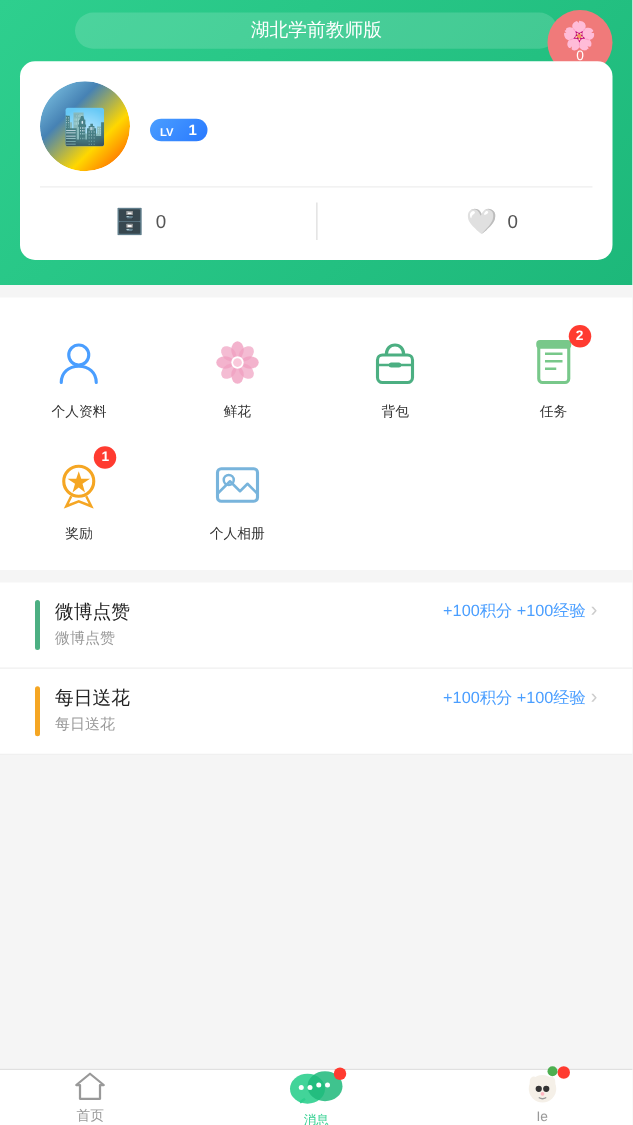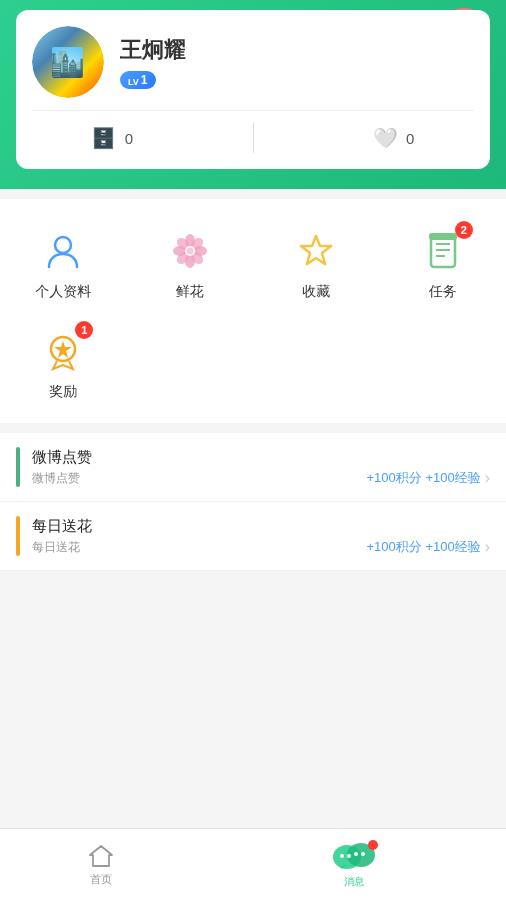--- a/index.html
+++ b/index.html
@@ -95,21 +95,21 @@
 
     .level-badge {
       display: inline-flex;
       align-items: flex-end;
       background: linear-gradient(135deg, #4a9eff, #2979ff);
       color: white;
       font-size: 11px;
       padding: 2px 8px;
       border-radius: 10px;
       margin-top: 6px;
-      gap: 2px;
+      gap: 12px;
     }
     .level-badge .lv-text {
       font-size: 9px;
       font-weight: bold;
     }
     .level-badge .lv-num {
       font-size: 12px;
       font-weight: bold;
     }
 
@@ -163,21 +163,21 @@
       width: 52px;
       height: 52px;
       display: flex;
       align-items: center;
       justify-content: center;
       margin-bottom: 6px;
       position: relative;
     }
 
     .menu-label {
-      font-size: 14px;
+      font-size: 11px;
       color: #333;
       text-align: center;
     }
 
     .badge {
       position: absolute;
       top: -4px;
       right: -4px;
       background: #ff3b30;
       color: white;
@@ -192,22 +192,22 @@
     }
 
     
     .task-section {
       background: #fff;
       margin-top: 10px;
     }
 
     .task-item {
       display: flex;
-      align-items: flex-end;
-      padding: 14px 16px;
+      align-items: flex-start;
+      padding: 14px 28px;
       border-bottom: 1px solid #f0f0f0;
       position: relative;
     }
 
     .task-left-bar {
       width: 4px;
       height: 40px;
       border-radius: 2px;
       margin-right: 12px;
       flex-shrink: 0;
@@ -238,21 +238,21 @@
       color: #ccc;
       font-size: 16px;
     }
 
     
     .bottom-nav {
       position: fixed;
       bottom: 0;
       left: 0;
       width: 506px;
-      height: 72px;
+      height: 45px;
       background: #fff;
       border-top: 1px solid #e0e0e0;
       display: flex;
       align-items: center;
     }
 
     .nav-item {
       flex: 1;
       display: flex;
       flex-direction: column;
@@ -287,33 +287,33 @@
 
     
     .nav-spacer {
       height: 70px;
     }
   </style>
 </head>
 <body>
 
 <div class="header-bg">
+  <div class="app-title">湖北学前教师版</div>
 
   <div class="flower-badge">
     <span class="flower-icon">🌸</span>
     <span class="flower-count">0</span>
   </div>
 
   <div class="profile-card">
     <div class="profile-top">
       <div class="avatar">
         <div class="avatar-img">🏙️</div>
       </div>
       <div>
-        <div class="user-name">王炯耀</div>
         <div class="level-badge">
           <span class="lv-text">LV</span>
           <span class="lv-num">1</span>
         </div>
       </div>
     </div>
 
     <div class="stats-row">
       <div class="stat-item">
         <span class="stat-icon">🗄️</span>
@@ -355,30 +355,33 @@
           <ellipse cx="27" cy="13" rx="5" ry="7" fill="#f0a0c0" opacity="0.7" transform="rotate(45 27 13)"></ellipse>
           <ellipse cx="13" cy="27" rx="5" ry="7" fill="#f0a0c0" opacity="0.7" transform="rotate(45 13 27)"></ellipse>
           <circle cx="20" cy="20" r="5" fill="#fff"></circle>
           <circle cx="20" cy="20" r="3.5" fill="#f9c8da"></circle>
         </svg>
       </div>
       <span class="menu-label">鲜花</span>
     </div>
 
 
-
-
-    <div class="menu-item">
-      <div class="menu-icon-wrap">
-        <svg width="40" height="40" viewBox="0 0 40 40">
-          <polygon points="20,5 24,15 35,15 26,22 29,33 20,27 11,33 14,22 5,15 16,15" fill="none" stroke="#f5c542" stroke-width="2.5" stroke-linejoin="round"></polygon>
-        </svg>
-      </div>
-      <span class="menu-label">收藏</span>
-    </div>
+    <div class="menu-item">
+      <div class="menu-icon-wrap">
+        <svg width="40" height="40" viewBox="0 0 40 40">
+          <rect x="6" y="14" width="28" height="22" rx="4" fill="none" stroke="#4caf82" stroke-width="2.5"></rect>
+          <path d="M13 14 C13 9 16 6 20 6 C24 6 27 9 27 14" fill="none" stroke="#4caf82" stroke-width="2.5"></path>
+          <line x1="6" y1="22" x2="34" y2="22" stroke="#4caf82" stroke-width="2"></line>
+          <rect x="15" y="20" width="10" height="4" rx="2" fill="#4caf82"></rect>
+        </svg>
+      </div>
+      <span class="menu-label">背包</span>
+    </div>
+
+
 
     <div class="menu-item">
       <div class="menu-icon-wrap">
         <svg width="40" height="40" viewBox="0 0 40 40">
           <rect x="8" y="4" width="24" height="32" rx="3" fill="none" stroke="#78c88a" stroke-width="2.5"></rect>
           <line x1="13" y1="13" x2="27" y2="13" stroke="#78c88a" stroke-width="2"></line>
           <line x1="13" y1="19" x2="27" y2="19" stroke="#78c88a" stroke-width="2"></line>
           <line x1="13" y1="25" x2="22" y2="25" stroke="#78c88a" stroke-width="2"></line>
           <rect x="6" y="2" width="28" height="7" rx="3" fill="#78c88a"></rect>
         </svg>
@@ -392,20 +395,30 @@
         <svg width="40" height="40" viewBox="0 0 40 40">
           <circle cx="20" cy="18" r="12" fill="none" stroke="#f5a623" stroke-width="2.5"></circle>
           <polygon points="20,10 22,16 29,16 23,20 25,27 20,23 15,27 17,20 11,16 18,16" fill="#f5a623"></polygon>
           <path d="M14 30 L10 38 L20 34 L30 38 L26 30" fill="none" stroke="#f5a623" stroke-width="2"></path>
         </svg>
         <span class="badge">1</span>
       </div>
       <span class="menu-label">奖励</span>
     </div>
 
+    <div class="menu-item">
+      <div class="menu-icon-wrap">
+        <svg width="40" height="40" viewBox="0 0 40 40">
+          <rect x="4" y="8" width="32" height="26" rx="3" fill="none" stroke="#78b4dc" stroke-width="2.5"></rect>
+          <circle cx="13" cy="17" r="4" fill="none" stroke="#78b4dc" stroke-width="2"></circle>
+          <path d="M4 28 L14 18 L22 26 L28 20 L36 28" fill="none" stroke="#78b4dc" stroke-width="2" stroke-linejoin="round"></path>
+        </svg>
+      </div>
+      <span class="menu-label">个人相册</span>
+    </div>
   </div>
 </div>
 
 <div class="task-section">
 
   <div class="task-item">
     <div class="task-left-bar bar-green"></div>
     <div class="task-content">
       <div class="task-title">微博点赞</div>
       <div class="task-sub">微博点赞</div>
@@ -449,14 +462,31 @@
         <circle cx="20" cy="17" r="2" fill="white"></circle>
         <circle cx="27" cy="15" r="2" fill="white"></circle>
         <circle cx="34" cy="15" r="2" fill="white"></circle>
         <path d="M12 29 L16 26" stroke="#2ecf8e" stroke-width="2"></path>
         <circle cx="44" cy="6" r="5" fill="#ff3b30"></circle>
       </svg>
     </div>
     <span class="nav-label" style="color:#2ecf8e;font-size:10px;">消息</span>
   </div>
 
+  <div class="nav-item" style="position:relative;">
+    <div style="position:relative;width:36px;height:28px;display:flex;align-items:center;justify-content:center;">
+      <svg width="34" height="28" viewBox="0 0 34 28">
+
+        <circle cx="17" cy="14" r="11" fill="#f5f0e8"></circle>
+        <ellipse cx="11" cy="10" rx="4" ry="6" fill="#f5f0e8" transform="rotate(-20 11 10)"></ellipse>
+        <ellipse cx="23" cy="10" rx="4" ry="6" fill="#f5f0e8" transform="rotate(20 23 10)"></ellipse>
+        <circle cx="14" cy="14" r="2.5" fill="#333"></circle>
+        <circle cx="20" cy="14" r="2.5" fill="#333"></circle>
+        <circle cx="17" cy="18" r="1.5" fill="#ffb6c1"></circle>
+        <path d="M14 21 Q17 23 20 21" fill="none" stroke="#999" stroke-width="1"></path>
+      </svg>
+      <div style="position:absolute;top:-4px;right:-4px;width:10px;height:10px;background:#ff3b30;border-radius:50%;"></div>
+      <div style="position:absolute;top:-4px;right:6px;width:8px;height:8px;background:#4caf50;border-radius:50%;"></div>
+    </div>
+    <span class="nav-label">Ie</span>
+  </div>
 
 </div>
 
 </body></html>

